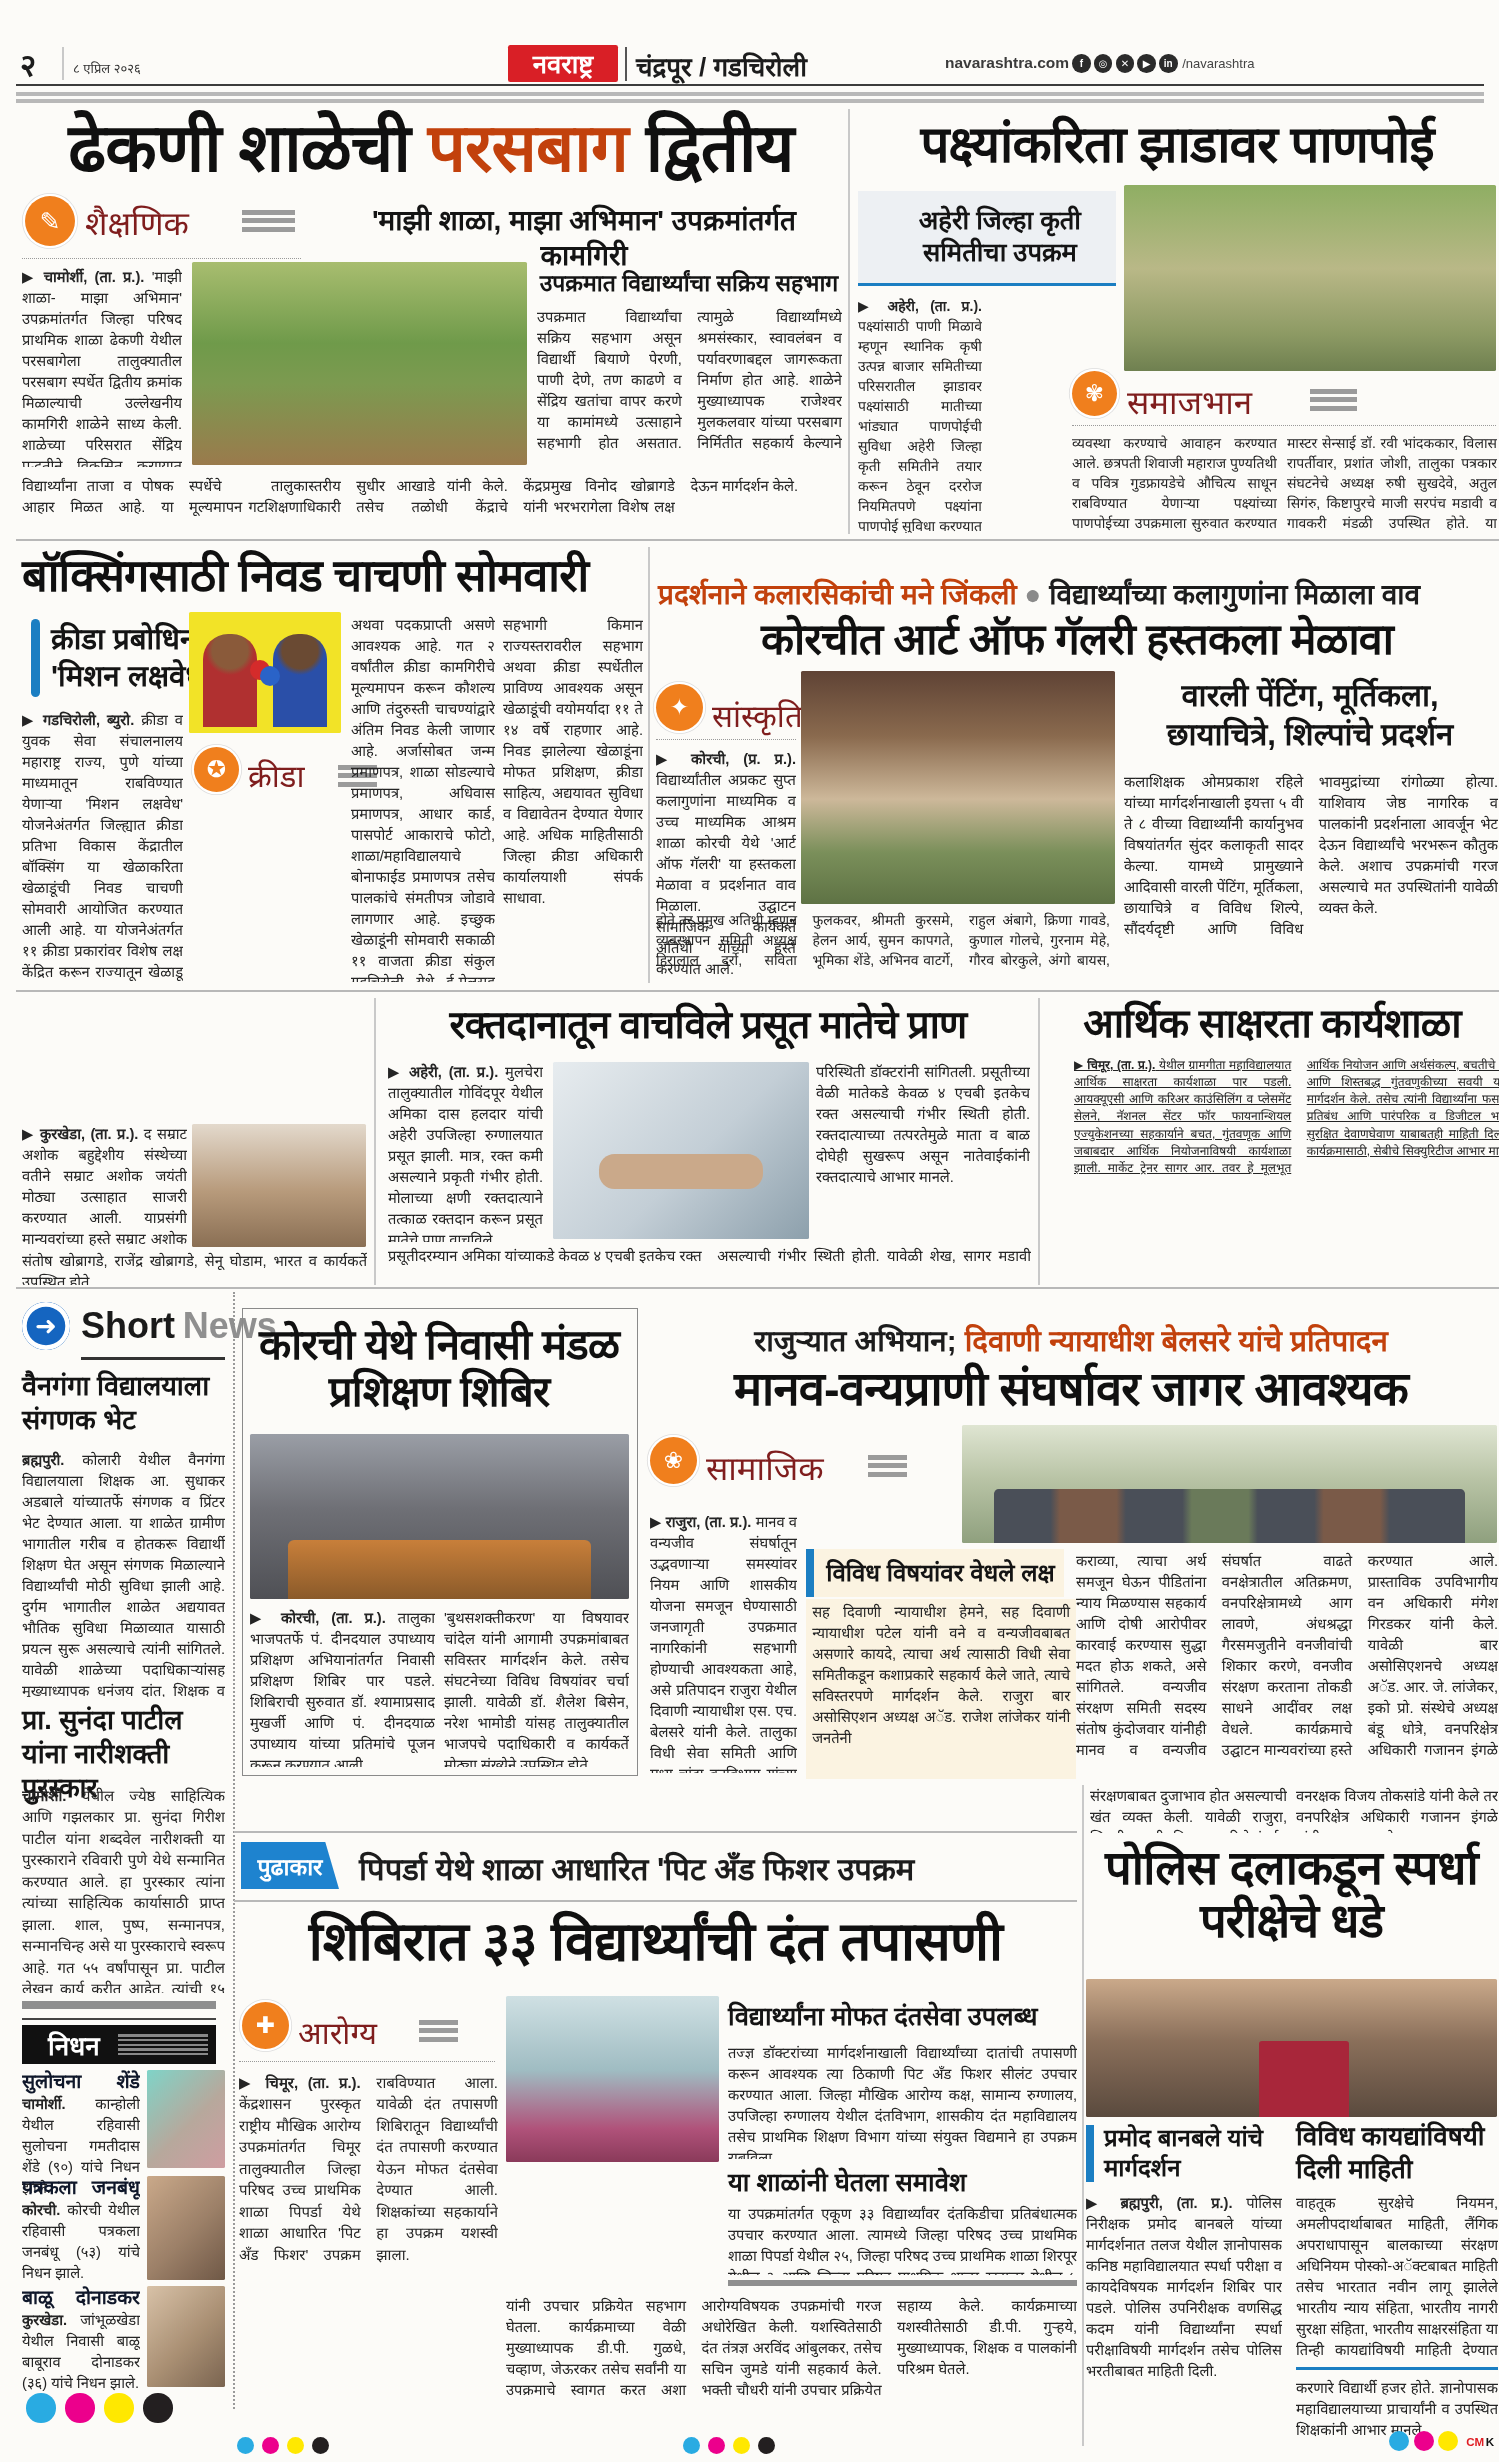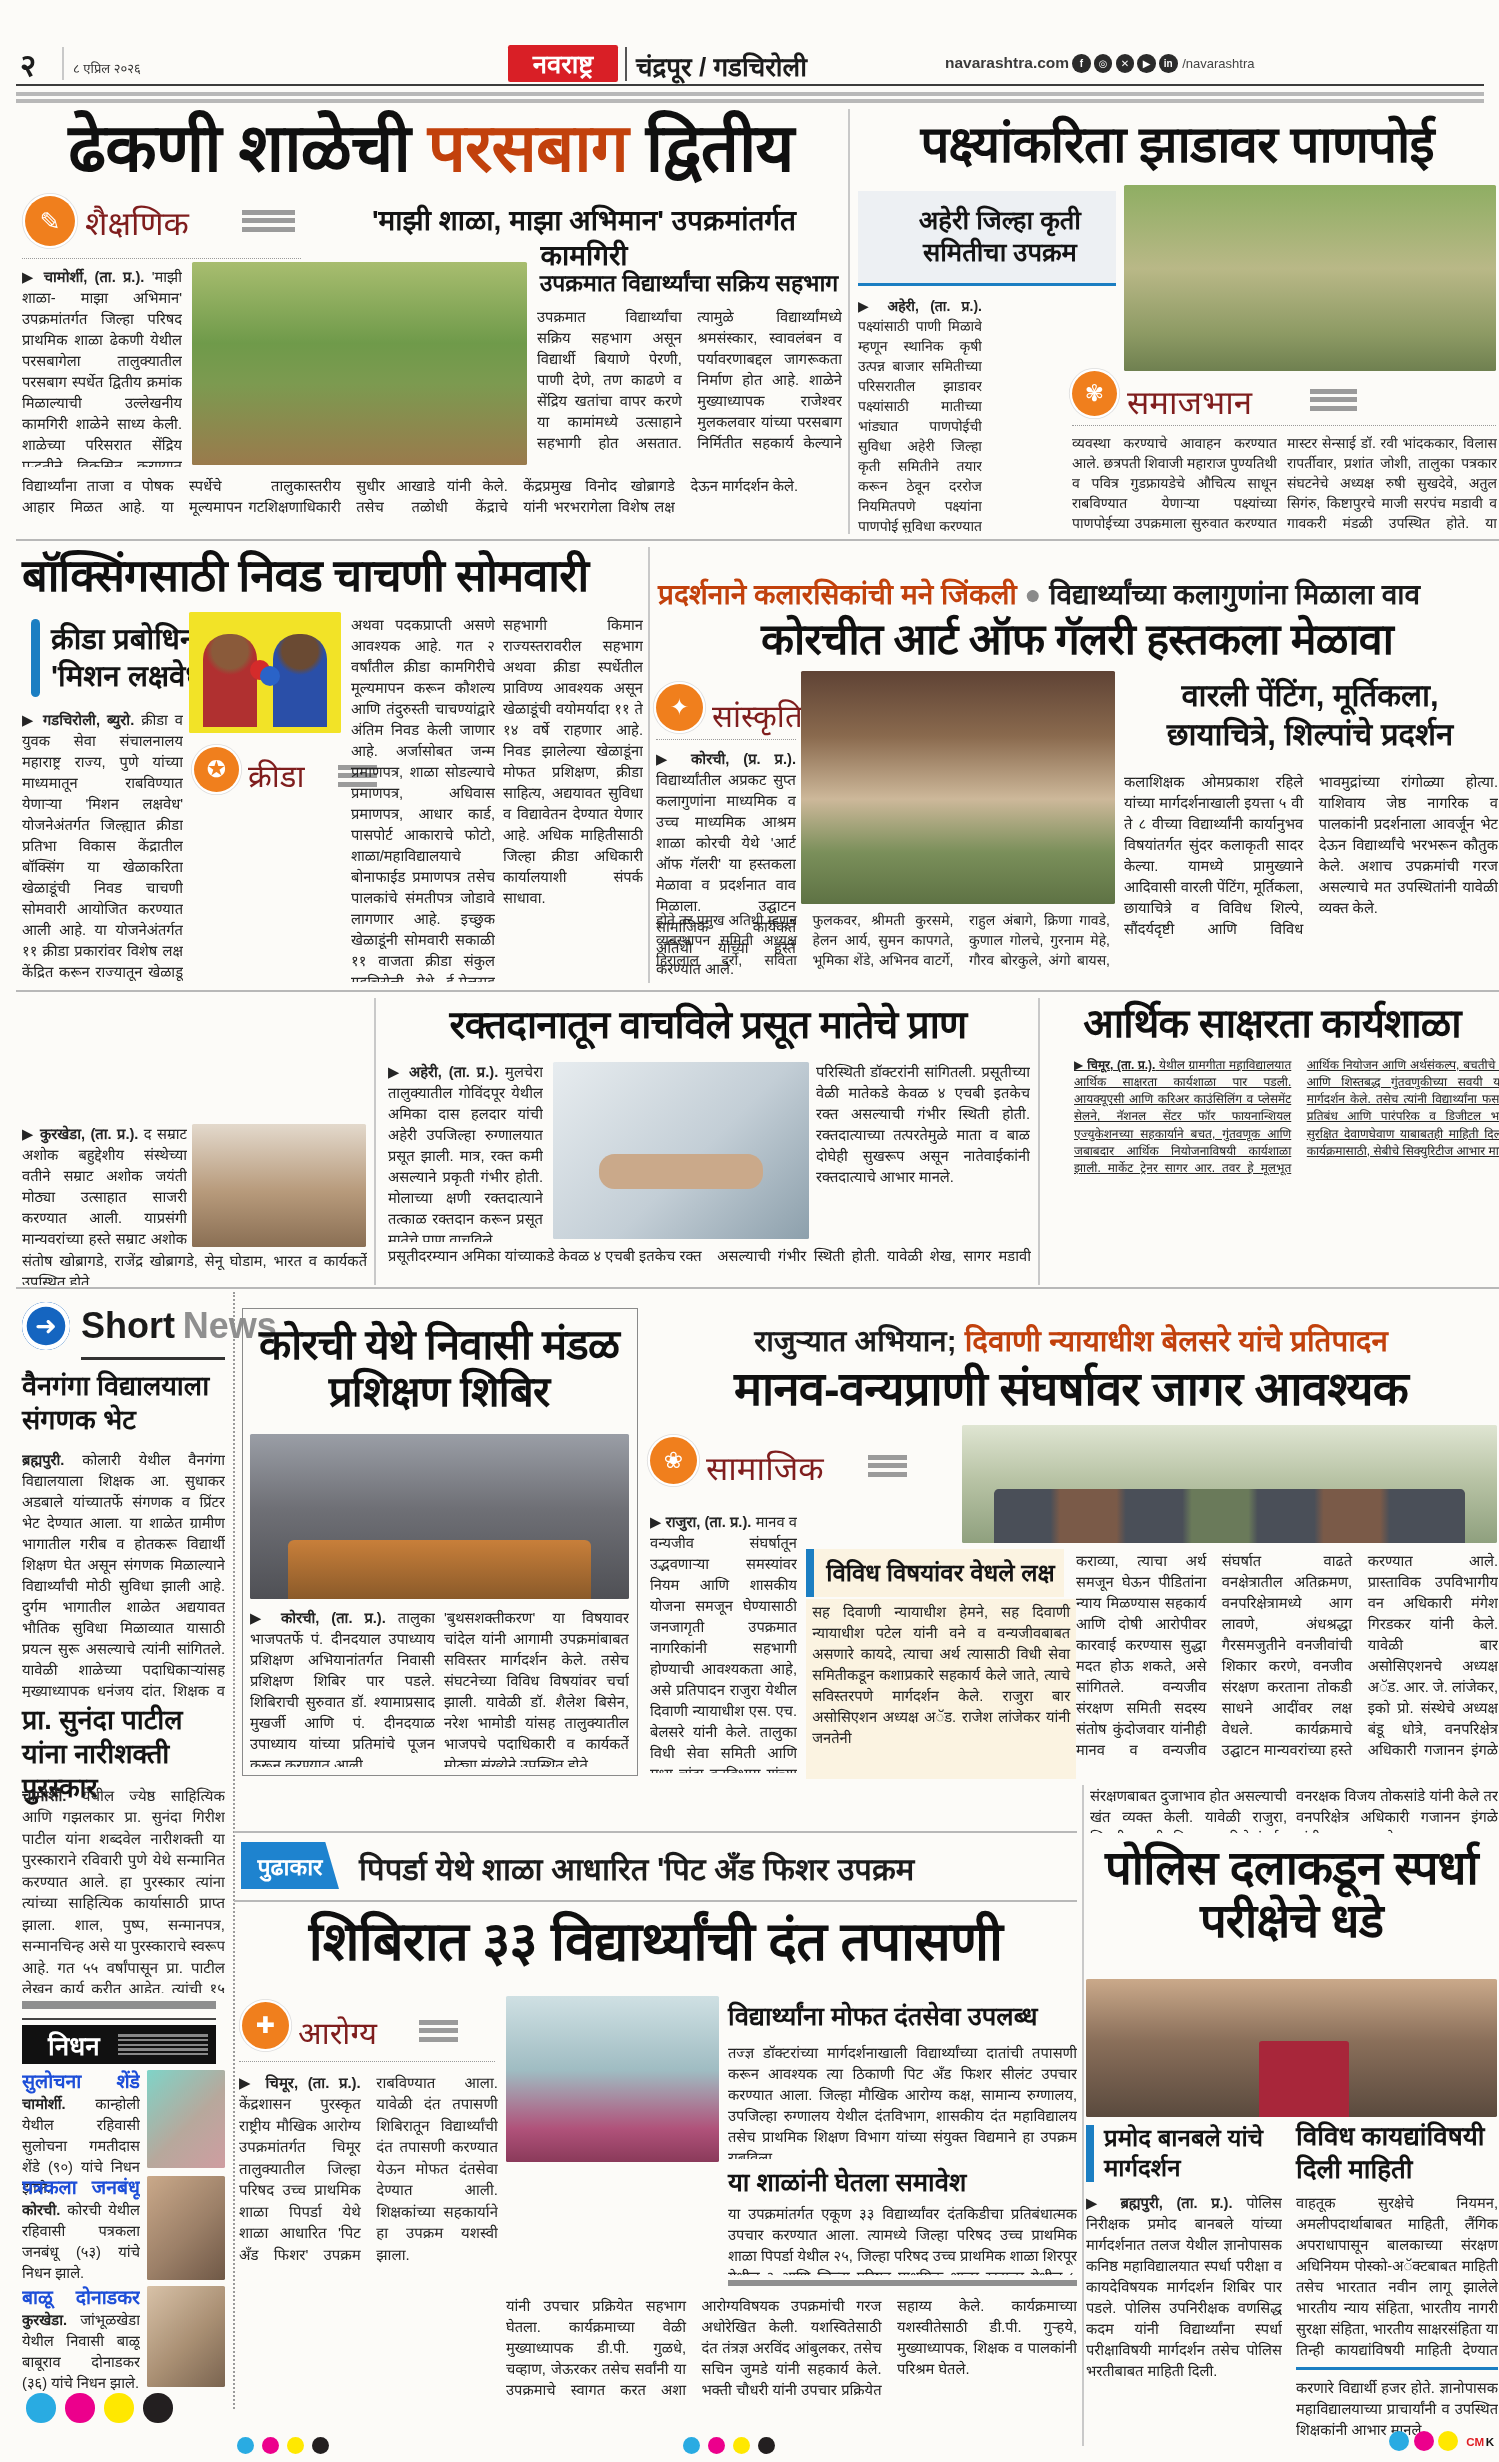--- a/index.html
+++ b/index.html
@@ -23,21 +23,21 @@
   .cols2{column-count:2;column-gap:15.5px;}
   .cols3{column-count:3;column-gap:15.5px;}
   .cols5{column-count:5;column-gap:15.5px;}
   .graybox{background:#edf0f3;border-bottom:3.9px solid #1b7ec2;}
   .creambox{background:#fbf3e1;}
   .bluebar{background:#1b7ec2;}
   .dot{border-radius:50%;display:inline-block;}
   .tag{background:#1e83cf;color:#fff;font-weight:800;display:flex;align-items:center;justify-content:center;
        clip-path:polygon(0 0,86% 0,100% 100%,0 100%);}
   .kicker{font-weight:800;}
-  .obit-name{font-weight:800;font-size:19.4px;line-height:1.2;color:#1d4ed8;}
+  .obit-name{font-weight:800;font-size:19.4px;line-height:1.2;color:#0f172a;}
   .sn-brand1{font-weight:800;color:#1a1a1a;}
   .sn-brand2{font-weight:800;color:#8f8f8f;}
   .soc{width:18.6px;height:18.6px;border-radius:50%;background:#2b2b2b;color:#fff;font-size:10px;font-weight:700;
        display:inline-flex;align-items:center;justify-content:center;margin-left:3.1px;}
   .masthead{background:#d91f26;color:#fff;font-weight:800;display:flex;align-items:center;justify-content:center;border-radius:2.3px;}
 </style>
 </head>
 <body>
 
 <div class="page">

